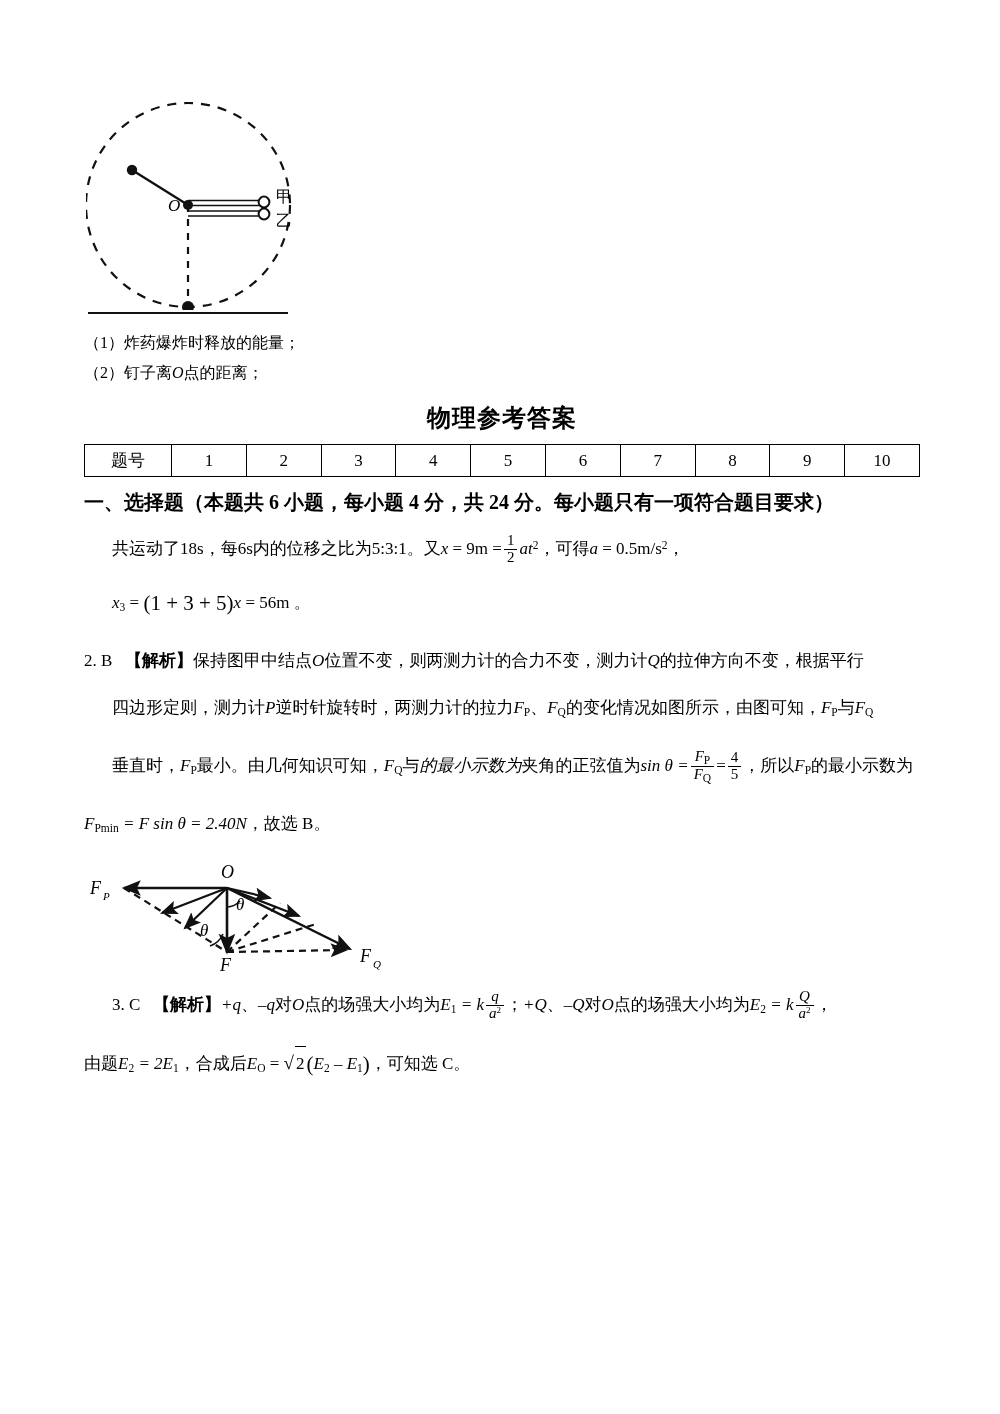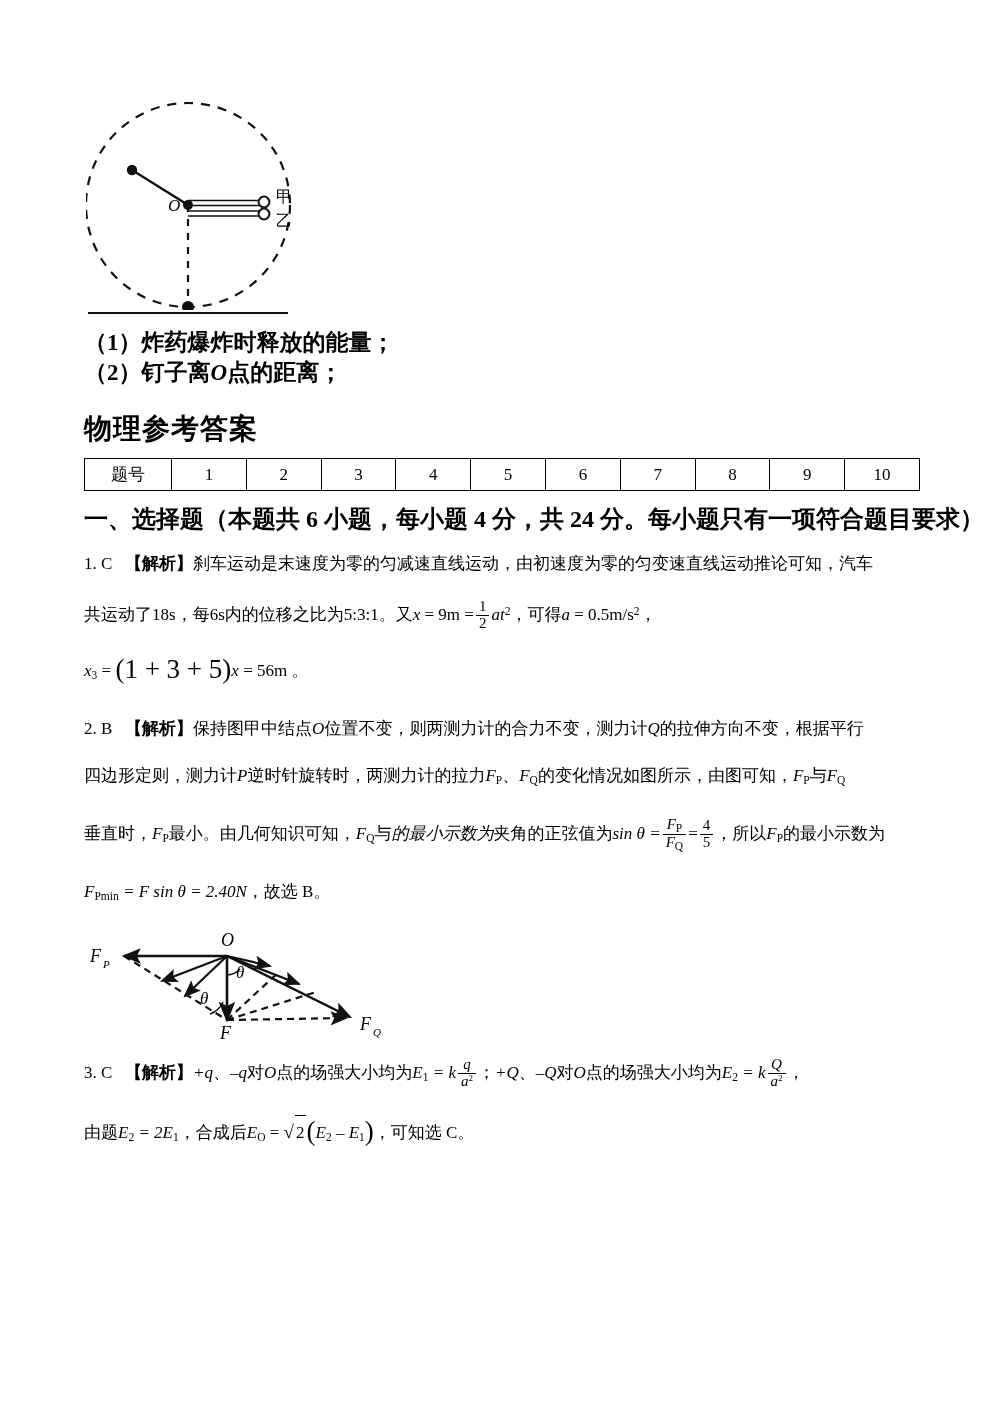--- a/index.html
+++ b/index.html
@@ -41,33 +41,32 @@
     margin-left: 4px;
     width: 200px;
     height: 0;
     border-top: 2px solid #111;
     margin-top: 2px;
   }
 
   
   .qlist {
     margin-top: 14px;
-    font-size: 23px;
+    font-size: 16px;
     line-height: 30px;
-    font-weight: bold;
   }
   .qlist div { white-space: nowrap; }
   .it { font-style: italic; font-family: "Liberation Serif", serif; }
 
   
   .doc-title {
-    text-align: left;
-    font-size: 28px;
+    text-align: center;
+    font-size: 24px;
     font-weight: bold;
-    margin-top: 22px;
+    margin-top: 14px;
     margin-bottom: 10px;
     letter-spacing: 1px;
   }
 
   
   table.ans {
     border-collapse: collapse;
     width: 836px;
     margin-top: 4px;
     table-layout: fixed;
@@ -77,34 +76,34 @@
     text-align: center;
     font-size: 17px;
     height: 31px;
     padding: 0;
     line-height: 31px;
   }
   table.ans td.lbl { width: 86px; }
 
   
   .sec-head {
-    font-size: 24px;
+    font-size: 20px;
     font-weight: bold;
     margin-top: 12px;
     white-space: nowrap;
   }
 
   
   .sol {
     font-size: 17px;
     line-height: 34px;
     margin-top: 12px;
   }
   .sol .row { white-space: nowrap; margin-bottom: 13px; }
-  .sol .row.tall { margin-bottom: 20px; }
+  .sol .row.tall { margin-bottom: 20px; margin-left: 28px; }
   .jx { font-weight: bold; }
   .num { font-family: "Liberation Serif", serif; }
 
   
   .m { font-family: "Liberation Serif", serif; white-space: nowrap; }
   .m .v { font-style: italic; }
   .frac {
     display: inline-block;
     vertical-align: middle;
     text-align: center;
@@ -118,21 +117,21 @@
   .frac .d { display: block; border-top: 1px solid #000; padding: 0 3px; }
   .sub { font-size: 11.5px; vertical-align: -3px; }
   .sup { font-size: 11.5px; vertical-align: 5px; }
   .sqrt {
     display: inline-block;
     border-top: 1px solid #000;
     padding: 0 2px 0 1px;
     margin-left: 1px;
   }
   .radical { font-size: 19px; }
-  .paren-big { font-size: 27px; vertical-align: -2px; }
+  .paren-big { font-size: 21px; vertical-align: -2px; }
 
   
   .fig2 {
     position: relative;
     margin-top: 4px;
     margin-left: 0px;
     width: 330px;
     height: 118px;
   }
   .fig2 svg { display: block; }
@@ -197,25 +196,20 @@
         <td>8</td>
         <td>9</td>
         <td>10</td>
       </tr>
     </tbody>
       </table>
 
     <div class="sec-head">一、选择题（本题共 6 小题，每小题 4 分，共 24 分。每小题只有一项符合题目要求）</div>
 
     <div class="sol">
-      <div class="row">
-        <span>1</span>.
-        <span>C</span>
-        &nbsp;&nbsp;<span class="jx">【解析】</span><span>刹车运动是末速度为零的匀减速直线运动，由初速度为零的匀变速直线运动推论可知，汽车</span>
-      </div>
       <div class="row tall">
         <span>共运动了</span><span class="num">18s</span><span>，每</span><span class="num">6s</span><span>内的位移之比为</span><span class="num">5:3:1</span><span>。又</span><span class="m"><span class="v">x</span>
               <span>= 9m =</span><span class="frac"><span class="n">1</span><span class="d">2</span></span><span class="v">at</span><span class="sup">2</span></span><span>，可得</span><span class="m"><span class="v">a</span>
               <span>= 0.5m/s</span><span class="sup">2</span></span><span>，</span>
       </div>
       <div class="row tall">
         <span class="m"><span class="v">x</span><span class="sub">3</span>
               <span>=</span>
               <span class="paren-big">(1 + 3 + 5)</span><span class="v">x</span>
               <span>= 56m</span></span>

